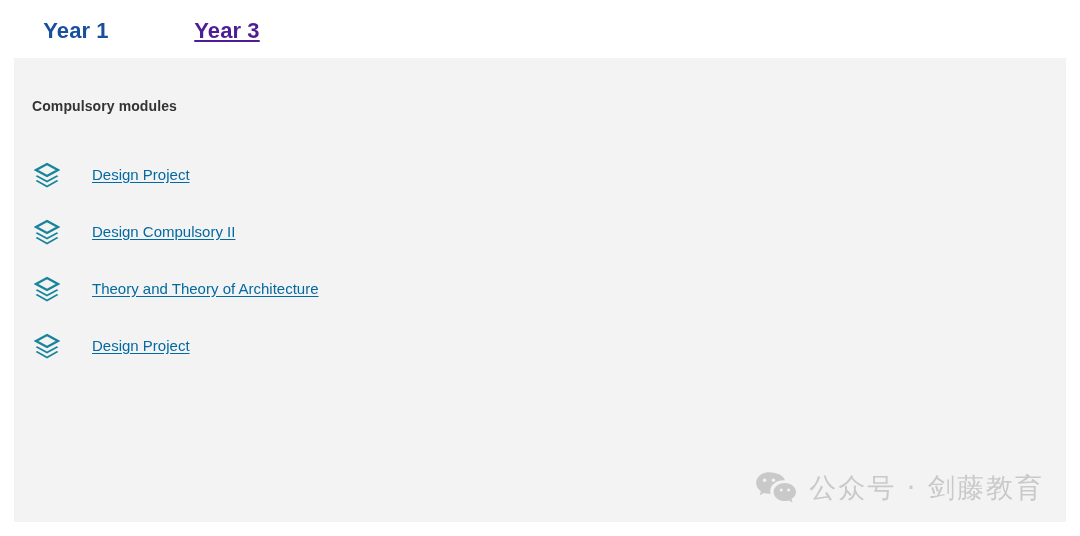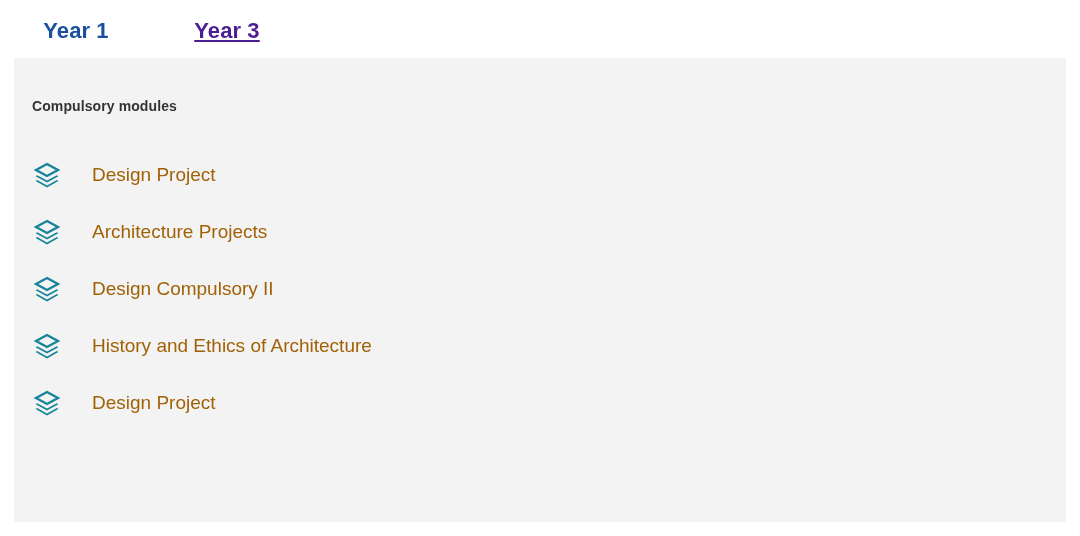--- a/index.html
+++ b/index.html
@@ -92,22 +92,23 @@
     left: 20px;
     top: 50%;
     transform: translateY(-50%);
     width: 26px;
     height: 26px;
     display: block;
   }
   .module-link {
     position: absolute;
     left: 78px;
-    font-size: 19px;
-    color: #a16207;
+    font-size: 15px;
+    color: #0369a1;
+    text-decoration: underline;
     text-underline-offset: 2px;
     cursor: pointer;
     white-space: nowrap;
   }
 
   
   .watermark {
     position: absolute;
     right: 22px;
     bottom: 16px;
@@ -152,30 +153,20 @@
       <span class="layers-icon">
         <svg viewBox="0 0 26 26" width="26" height="26" aria-hidden="true">
           <path d="M13 2 L24 8 L13 14 L2 8 Z" fill="none" stroke="#17849a" stroke-width="2.4"></path>
           <path d="M3.2 13.2 L13 18.6 L22.8 13.2 L24.4 14.2 L13 20.6 L1.6 14.2 Z" fill="#17849a"></path>
           <path d="M3.2 18.0 L13 23.4 L22.8 18.0 L24.4 19.0 L13 25.4 L1.6 19.0 Z" fill="#17849a"></path>
         </svg>
       </span>
       <a class="module-link">Design Project</a>
     </li>
 
-    <li class="module-item">
-      <span class="layers-icon">
-        <svg viewBox="0 0 26 26" width="26" height="26" aria-hidden="true">
-          <path d="M13 2 L24 8 L13 14 L2 8 Z" fill="none" stroke="#17849a" stroke-width="2.4"></path>
-          <path d="M3.2 13.2 L13 18.6 L22.8 13.2 L24.4 14.2 L13 20.6 L1.6 14.2 Z" fill="#17849a"></path>
-          <path d="M3.2 18.0 L13 23.4 L22.8 18.0 L24.4 19.0 L13 25.4 L1.6 19.0 Z" fill="#17849a"></path>
-        </svg>
-      </span>
-      <a class="module-link">Architecture Projects</a>
-    </li>
 
     <li class="module-item">
       <span class="layers-icon">
         <svg viewBox="0 0 26 26" width="26" height="26" aria-hidden="true">
           <path d="M13 2 L24 8 L13 14 L2 8 Z" fill="none" stroke="#17849a" stroke-width="2.4"></path>
           <path d="M3.2 13.2 L13 18.6 L22.8 13.2 L24.4 14.2 L13 20.6 L1.6 14.2 Z" fill="#17849a"></path>
           <path d="M3.2 18.0 L13 23.4 L22.8 18.0 L24.4 19.0 L13 25.4 L1.6 19.0 Z" fill="#17849a"></path>
         </svg>
       </span>
       <a class="module-link">Design Compulsory II</a>
@@ -183,30 +174,43 @@
 
 
     <li class="module-item">
       <span class="layers-icon">
         <svg viewBox="0 0 26 26" width="26" height="26" aria-hidden="true">
           <path d="M13 2 L24 8 L13 14 L2 8 Z" fill="none" stroke="#17849a" stroke-width="2.4"></path>
           <path d="M3.2 13.2 L13 18.6 L22.8 13.2 L24.4 14.2 L13 20.6 L1.6 14.2 Z" fill="#17849a"></path>
           <path d="M3.2 18.0 L13 23.4 L22.8 18.0 L24.4 19.0 L13 25.4 L1.6 19.0 Z" fill="#17849a"></path>
         </svg>
       </span>
-      <a class="module-link">History and Ethics of Architecture</a>
+      <a class="module-link">Theory and Theory of Architecture</a>
     </li>
 
     <li class="module-item">
       <span class="layers-icon">
         <svg viewBox="0 0 26 26" width="26" height="26" aria-hidden="true">
           <path d="M13 2 L24 8 L13 14 L2 8 Z" fill="none" stroke="#17849a" stroke-width="2.4"></path>
           <path d="M3.2 13.2 L13 18.6 L22.8 13.2 L24.4 14.2 L13 20.6 L1.6 14.2 Z" fill="#17849a"></path>
           <path d="M3.2 18.0 L13 23.4 L22.8 18.0 L24.4 19.0 L13 25.4 L1.6 19.0 Z" fill="#17849a"></path>
         </svg>
       </span>
       <a class="module-link">Design Project</a>
     </li>
 
   </ul>
 
+  <div class="watermark">
+    <span class="wechat-icon">
+      <svg viewBox="0 0 42 36" width="42" height="36" aria-hidden="true">
+        <path d="M14.2 2.2 C6.9 2.2 1.2 7.0 1.2 12.9 c0 3.3 1.8 6.3 4.7 8.3 l-1.2 4.0 4.3 -2.2 c1.6 0.5 3.4 0.8 5.2 0.8 0.5 0 1.0 0 1.5 -0.1 -0.3 -0.9 -0.4 -1.8 -0.4 -2.8 0 -5.9 5.9 -10.7 13.2 -10.7 0.5 0 1.0 0 1.5 0.1 C28.8 5.8 22.2 2.2 14.2 2.2 Z" fill="#c9c9c9"></path>
+        <circle cx="9.6" cy="10.2" r="1.7" fill="#f3f3f3"></circle>
+        <circle cx="18.4" cy="10.2" r="1.7" fill="#f3f3f3"></circle>
+        <path d="M41.0 22.0 c0 -5.0 -5.0 -9.1 -11.2 -9.1 -6.2 0 -11.2 4.1 -11.2 9.1 0 5.0 5.0 9.1 11.2 9.1 1.4 0 2.8 -0.2 4.0 -0.6 l3.7 1.9 -1.0 -3.4 c2.7 -1.7 4.5 -4.2 4.5 -7.0 Z" fill="#c9c9c9"></path>
+        <circle cx="26.2" cy="20.1" r="1.5" fill="#f3f3f3"></circle>
+        <circle cx="33.6" cy="20.1" r="1.5" fill="#f3f3f3"></circle>
+      </svg>
+    </span>
+    <span class="watermark-text">公众号 · 剑藤教育</span>
+  </div>
 
 </div>
 
 </body></html>

